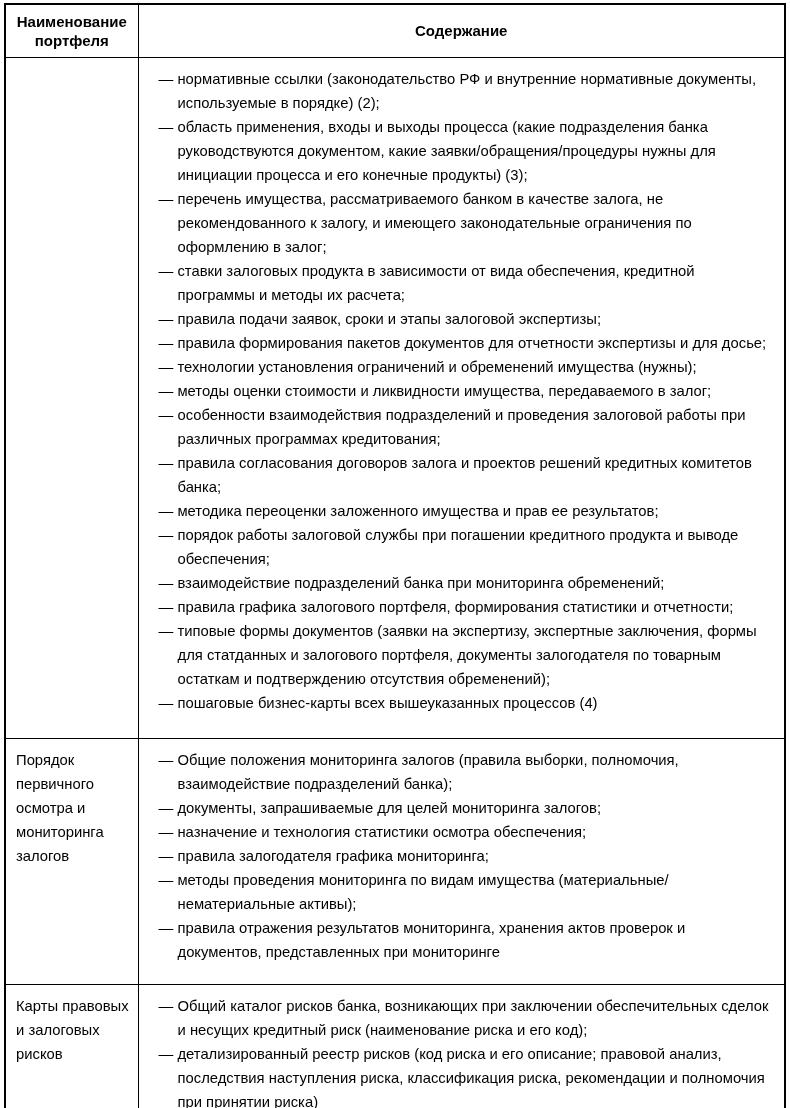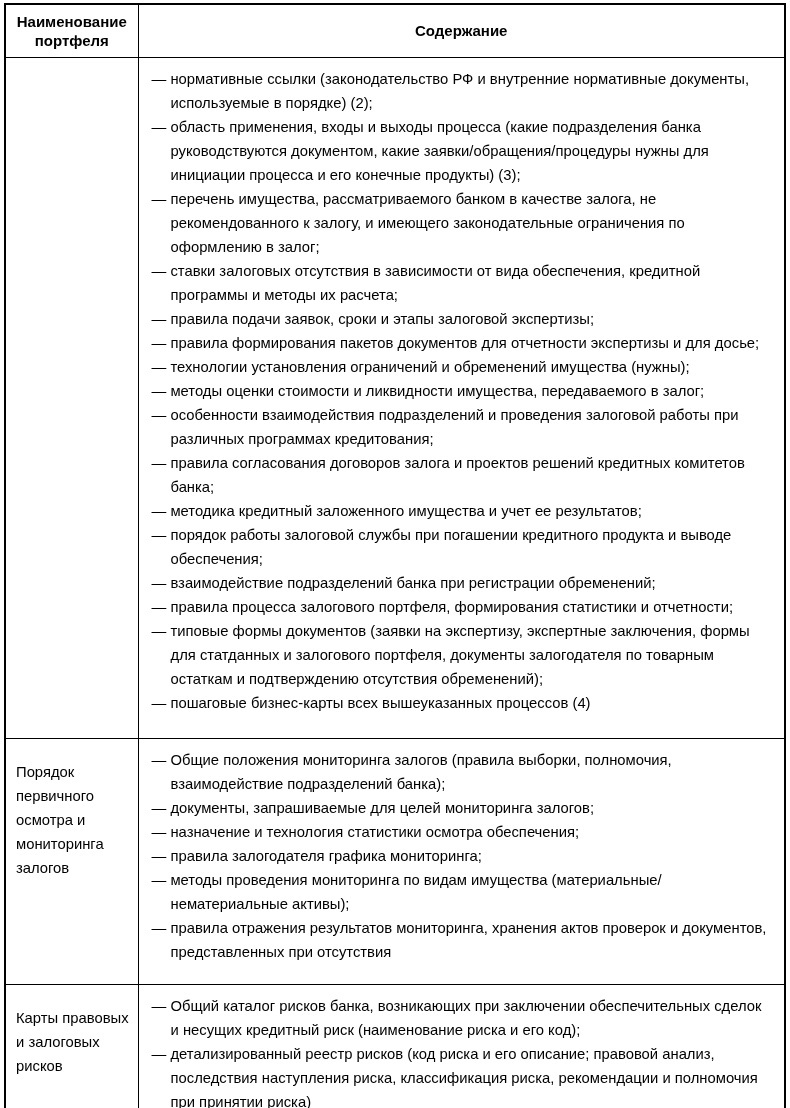--- a/index.html
+++ b/index.html
@@ -36,25 +36,26 @@
     vertical-align: middle;
     height: 53px;
     padding: 6px 3px;
   }
   td {
     font-size: 14.8px;
     line-height: 24px;
     padding: 9px 12px 6px 13px;
   }
   td.name-cell {
-    padding: 21px 6px 6px 10px;
+    padding: 9px 6px 6px 10px;
   }
   td.content-cell .item {
     padding-left: 19px;
     text-indent: -19px;
+    margin-left: 7px;
   }
   tbody tr:nth-child(1) td { height: 681px; }
   tbody tr:nth-child(2) td { height: 246px; }
   tbody tr:nth-child(3) td { height: 117px; }
 </style>
 </head>
 <body>
 
 <div class="page">
   <table class="doc-table">
@@ -68,44 +69,44 @@
         <th>Содержание</th>
       </tr>
     </thead>
     <tbody>
         <tr>
           <td class="name-cell"></td>
           <td class="content-cell">
             <p class="item">— нормативные ссылки (законодательство РФ и внутренние нормативные документы, используемые в порядке) (2);</p>
             <p class="item">— область применения, входы и выходы процесса (какие подразделения банка руководствуются документом, какие заявки/обращения/процедуры нужны для инициации процесса и его конечные продукты) (3);</p>
             <p class="item">— перечень имущества, рассматриваемого банком в качестве залога, не рекомендованного к залогу, и имеющего законодательные ограничения по оформлению в залог;</p>
-            <p class="item">— ставки залоговых отсутствия в зависимости от вида обеспечения, кредитной программы и методы их расчета;</p>
+            <p class="item">— ставки залоговых продукта в зависимости от вида обеспечения, кредитной программы и методы их расчета;</p>
             <p class="item">— правила подачи заявок, сроки и этапы залоговой экспертизы;</p>
             <p class="item">— правила формирования пакетов документов для отчетности экспертизы и для досье;</p>
             <p class="item">— технологии установления ограничений и обременений имущества (нужны);</p>
             <p class="item">— методы оценки стоимости и ликвидности имущества, передаваемого в залог;</p>
             <p class="item">— особенности взаимодействия подразделений и проведения залоговой работы при различных программах кредитования;</p>
             <p class="item">— правила согласования договоров залога и проектов решений кредитных комитетов банка;</p>
-            <p class="item">— методика кредитный заложенного имущества и учет ее результатов;</p>
+            <p class="item">— методика переоценки заложенного имущества и прав ее результатов;</p>
             <p class="item">— порядок работы залоговой службы при погашении кредитного продукта и выводе обеспечения;</p>
-            <p class="item">— взаимодействие подразделений банка при регистрации обременений;</p>
-            <p class="item">— правила процесса залогового портфеля, формирования статистики и отчетности;</p>
+            <p class="item">— взаимодействие подразделений банка при мониторинга обременений;</p>
+            <p class="item">— правила графика залогового портфеля, формирования статистики и отчетности;</p>
             <p class="item">— типовые формы документов (заявки на экспертизу, экспертные заключения, формы для статданных и залогового портфеля, документы залогодателя по товарным остаткам и подтверждению отсутствия обременений);</p>
             <p class="item">— пошаговые бизнес-карты всех вышеуказанных процессов (4)</p>
           </td>
         </tr>
         <tr>
           <td class="name-cell">Порядок первичного осмотра и мониторинга залогов</td>
           <td class="content-cell">
             <p class="item">— Общие положения мониторинга залогов (правила выборки, полномочия, взаимодействие подразделений банка);</p>
             <p class="item">— документы, запрашиваемые для целей мониторинга залогов;</p>
             <p class="item">— назначение и технология статистики осмотра обеспечения;</p>
             <p class="item">— правила залогодателя графика мониторинга;</p>
             <p class="item">— методы проведения мониторинга по видам имущества (материальные/нематериальные активы);</p>
-            <p class="item">— правила отражения результатов мониторинга, хранения актов проверок и документов, представленных при отсутствия</p>
+            <p class="item">— правила отражения результатов мониторинга, хранения актов проверок и документов, представленных при мониторинге</p>
           </td>
         </tr>
         <tr>
           <td class="name-cell">Карты правовых и залоговых рисков</td>
           <td class="content-cell">
             <p class="item">— Общий каталог рисков банка, возникающих при заключении обеспечительных сделок и несущих кредитный риск (наименование риска и его код);</p>
             <p class="item">— детализированный реестр рисков (код риска и его описание; правовой анализ, последствия наступления риска, классификация риска, рекомендации и полномочия при принятии риска)</p>
           </td>
         </tr>
       </tbody>

